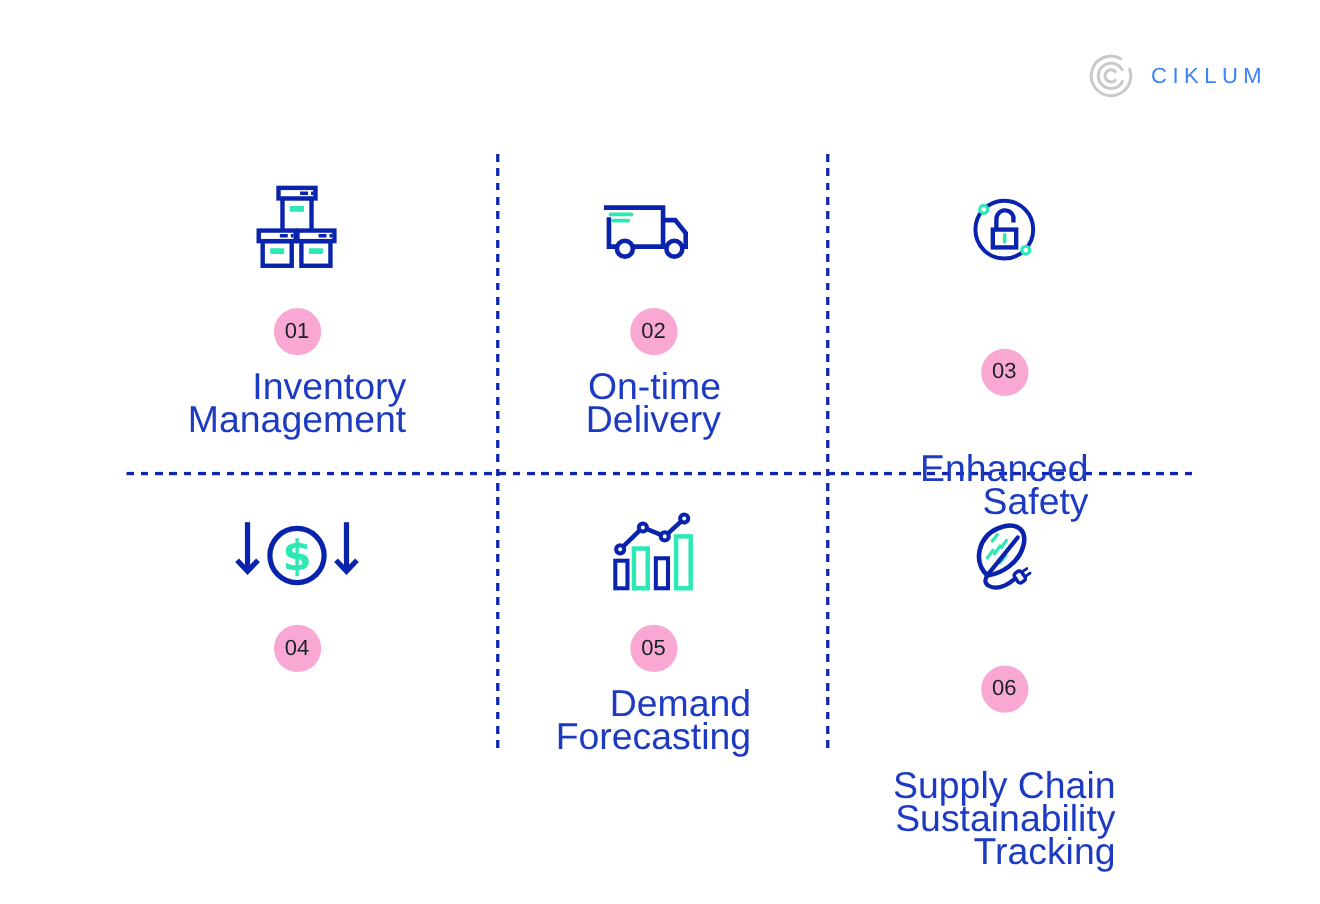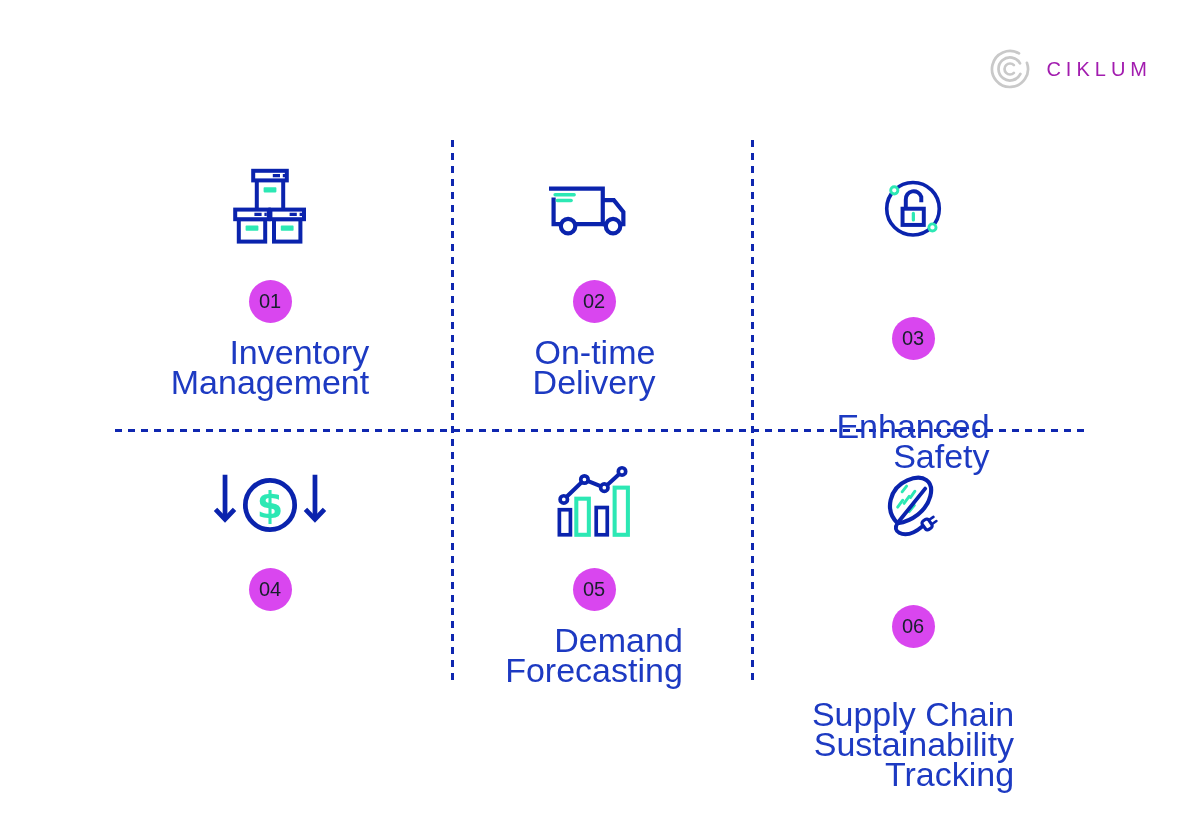--- a/index.html
+++ b/index.html
@@ -5,21 +5,21 @@
   html,body { margin:0; padding:0; }
   body { background:#f3f3f3; font-family:"Liberation Sans", sans-serif; }
   .canvas {
     position:relative; width:1200px; height:822px; background:#ffffff;
     overflow:hidden; margin:0 auto;
   }
   svg { overflow:visible; display:block; }
 
   
   .logo { position:absolute; top:46px; right:48px; display:flex; align-items:center; gap:12px; }
-  .logo-text { font-size:20px; letter-spacing:5px; color:#a21caf; font-weight:400; }
+  .logo-text { font-size:20px; letter-spacing:5px; color:#3b82f6; font-weight:400; }
 
   
   .divider-v {
     position:absolute; width:3px; top:140px; height:543px;
     background:repeating-linear-gradient(to bottom,#0f27b0 0 7px,transparent 7px 13px);
   }
   .divider-v1 { left:451px; }
   .divider-v2 { left:751px; }
   .divider-h {
     position:absolute; height:3px; top:429px; left:115px; width:971px;
@@ -33,21 +33,21 @@
   .col1 { left:100px; }
   .col2 { left:424px; }
   .col3 { left:743px;gap:37px; }
   .icon-box {
     height:106px; box-sizing:border-box; padding-bottom:10px;
     display:flex; align-items:flex-end; justify-content:center;
   }
   .row1 .icon-box { margin-bottom:26px; }
   .row2 .icon-box { margin-bottom:22px; padding-bottom:9px; }
   .badge {
-    width:43px; height:43px; border-radius:50%; background:#d946ef;
+    width:43px; height:43px; border-radius:50%; background:#f9a8d4;
     display:flex; align-items:center; justify-content:center;
     font-size:20px; color:#18202c; font-weight:500; margin-bottom:14px;
   }
   .cell-title {
     font-size:34px; line-height:30px; color:#1d3ac2; font-weight:500;
     text-align:right; white-space:pre-line;
   }
 </style>
 </head>
 <body>

